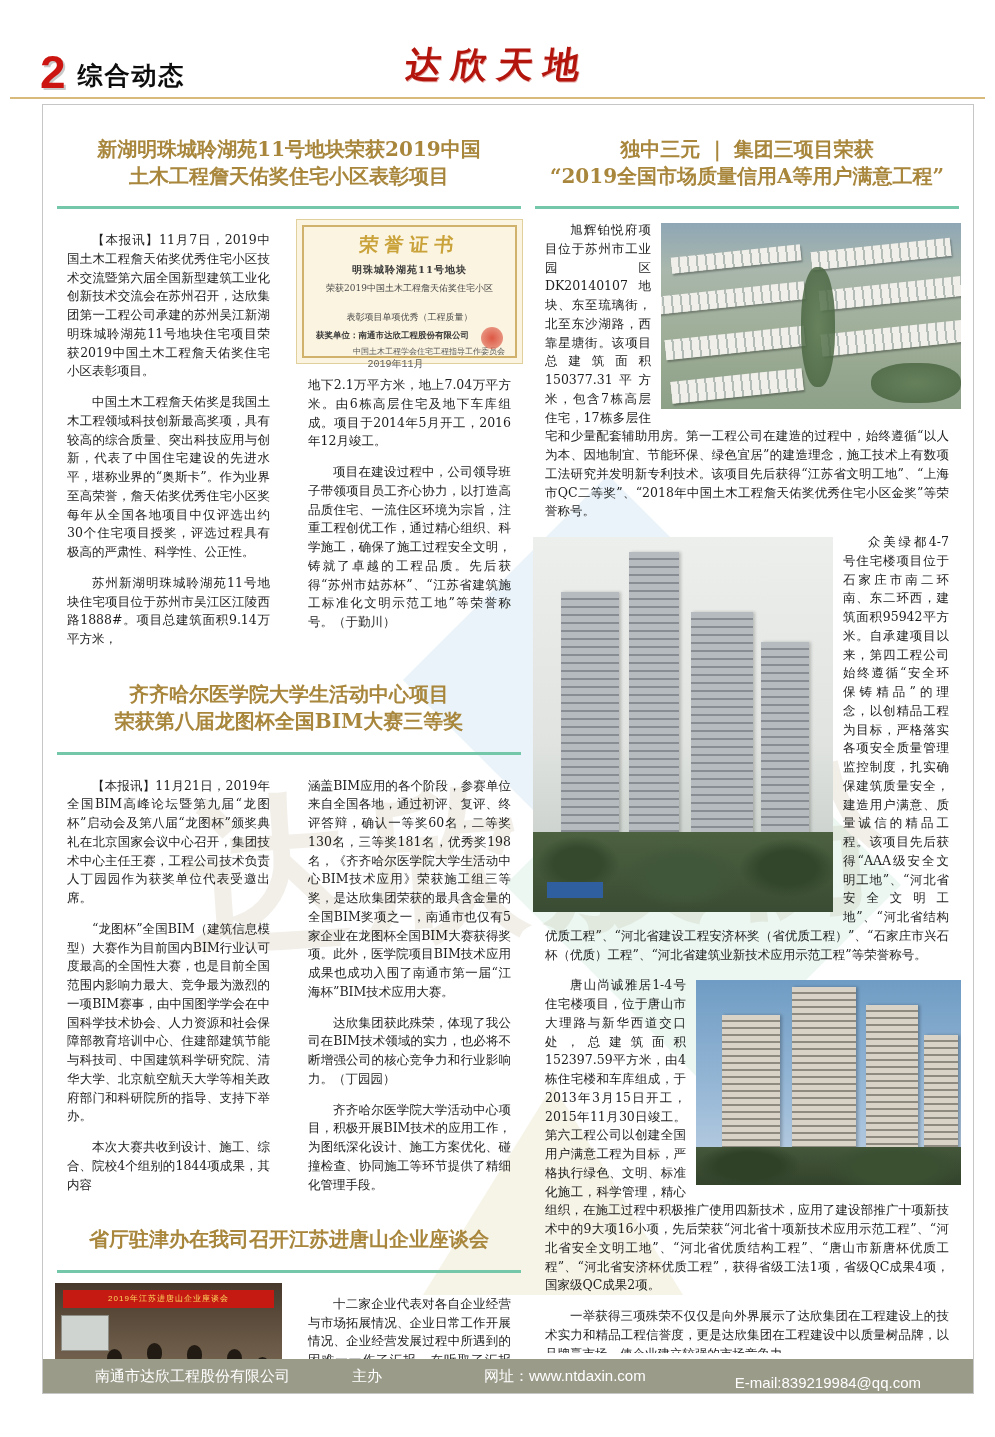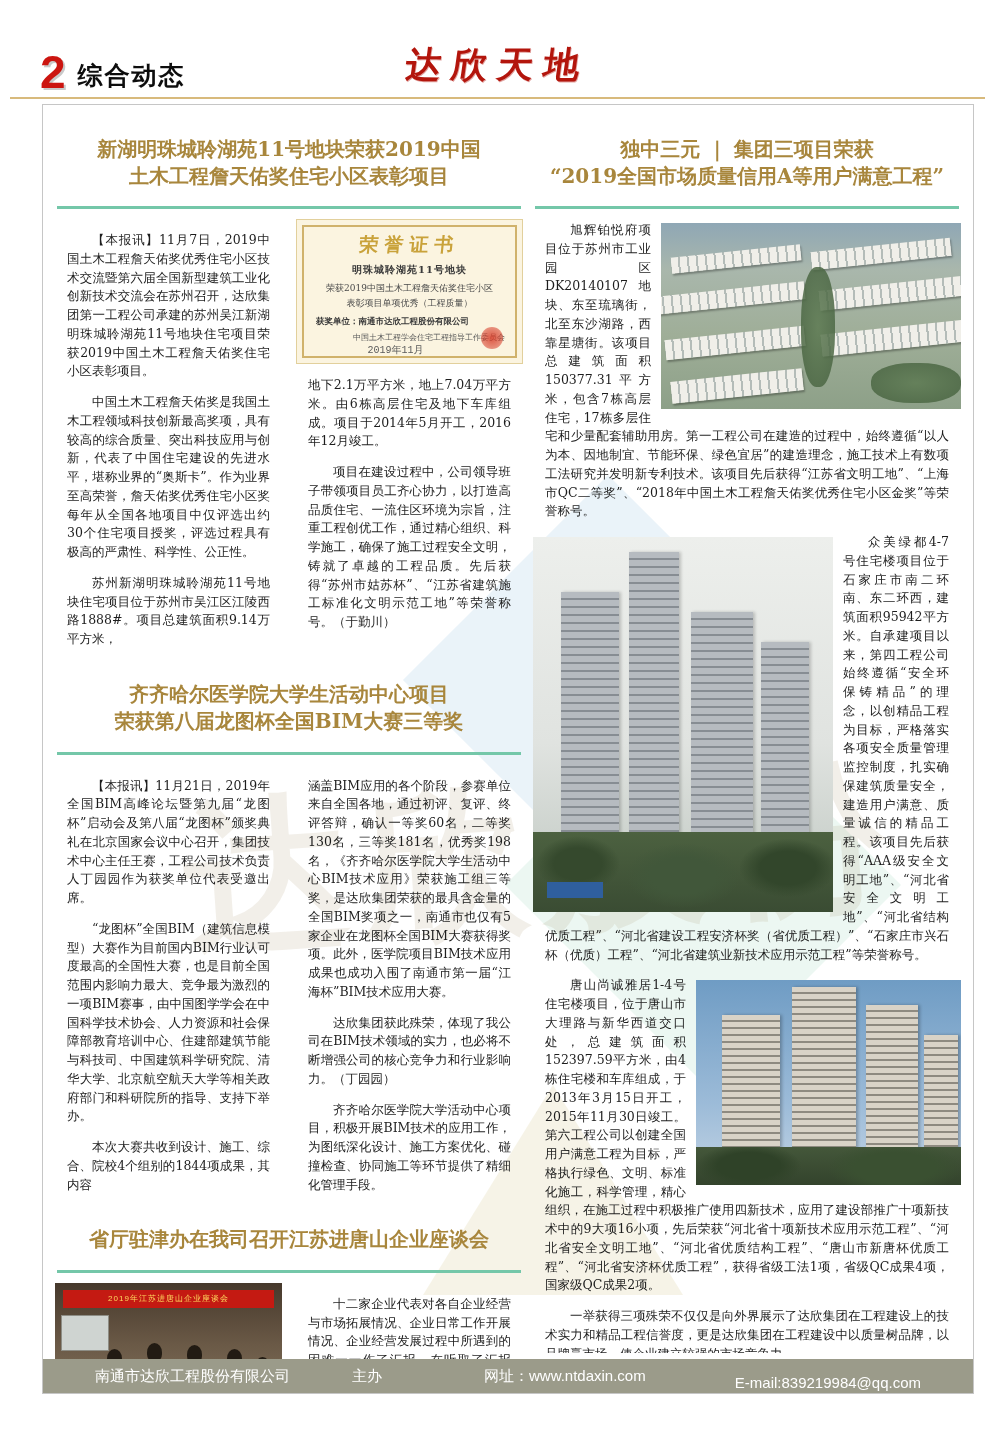--- a/index.html
+++ b/index.html
@@ -38,21 +38,21 @@
   .twocol{display:flex;gap:14px;}
   .subcol{width:227px;flex:none;}
   
   .cert{width:227px;height:145px;box-sizing:border-box;background:#fbf4e0;border:1px solid #e2d09c;
         padding:5px;margin-bottom:8px;}
   .cert-in{border:2px solid #d0b26c;height:100%;box-sizing:border-box;position:relative;
            text-align:center;padding:5px 4px 0;}
   .cert-title{color:#c9a23a;font-size:19px;font-weight:bold;letter-spacing:6px;transform:skewX(-6deg);}
   .cert-l1{font-size:10px;font-weight:bold;color:#3a3a3a;margin-top:5px;letter-spacing:1px;}
   .cert-l2{font-size:9px;color:#4a4a4a;margin-top:5px;}
-  .cert-l3{font-size:9px;color:#4a4a4a;margin-top:2px;}
+  .cert-l3{font-size:9px;color:#4a4a4a;margin-top:16px;}
   .cert-l4{font-size:8.5px;font-weight:bold;color:#3a3a3a;text-align:left;padding-left:8px;margin-top:6px;}
   .cert-l5{font-size:8px;color:#5a5a5a;text-align:right;padding-right:6px;margin-top:4px;}
   .cert-l6{font-size:10px;color:#5a5a5a;text-align:center;padding-right:28px;font-family:Liberation Mono, monospace;}
   .cert-seal{position:absolute;right:12px;bottom:7px;width:22px;height:22px;border-radius:50%;
              background:radial-gradient(rgba(215,60,40,.85),rgba(215,60,40,.4));}
   
   .photo{position:relative;overflow:hidden;}
   .photo-meeting{width:227px;height:136px;background:linear-gradient(180deg,#46392c 0%,#6a5946 45%,#8b7b64 100%);
                  margin-bottom:8px;}
   .meet-banner{position:absolute;top:7px;left:8px;right:8px;height:18px;background:#c41a12;color:#ffd95e;

